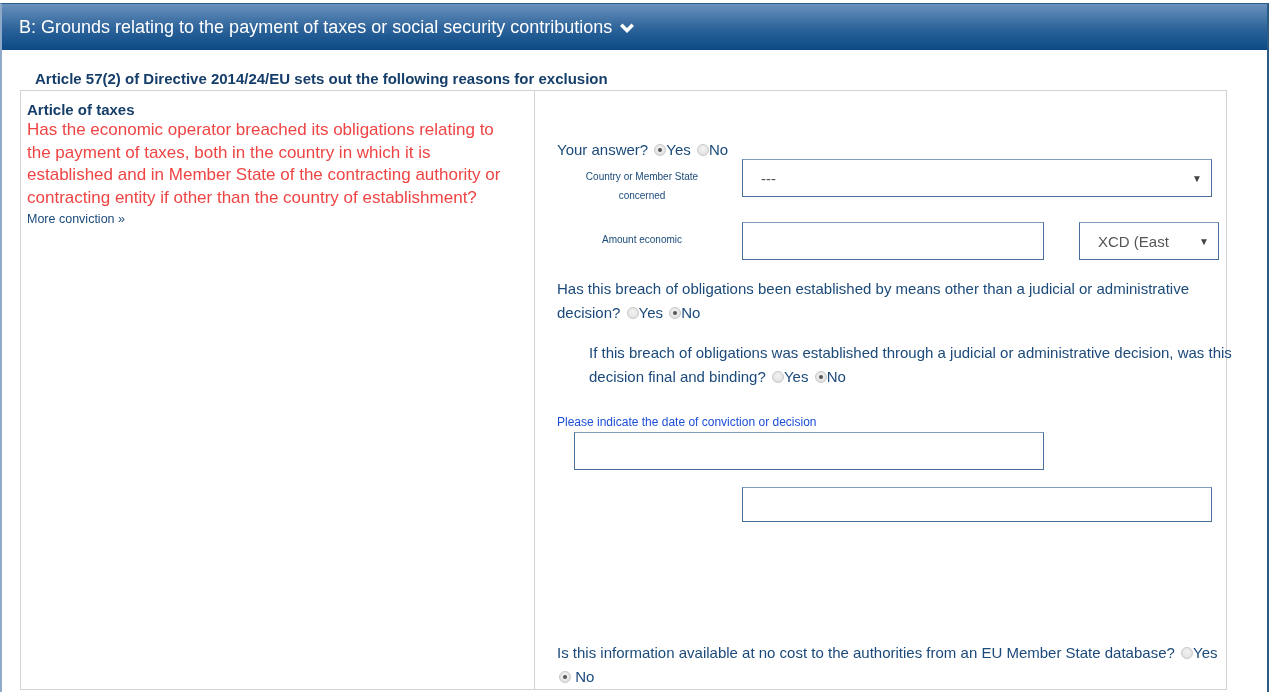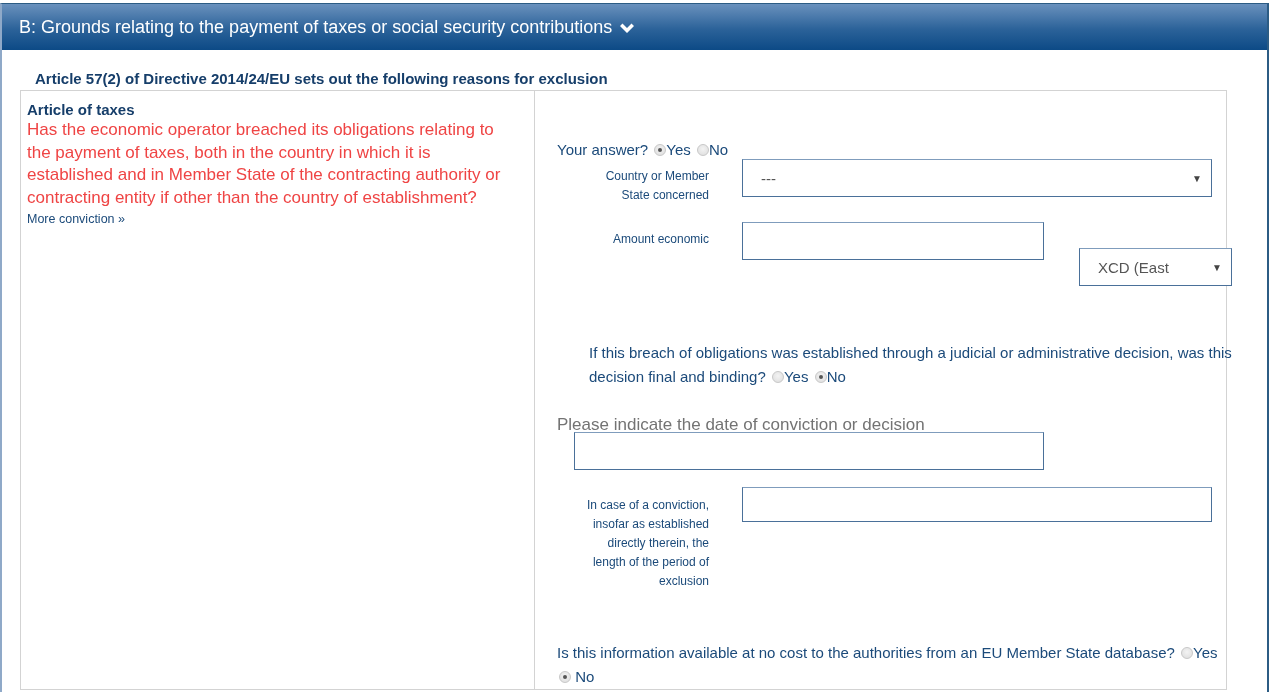--- a/index.html
+++ b/index.html
@@ -125,23 +125,23 @@
       content: "";
       position: absolute;
       left: 3px;
       top: 3px;
       width: 4px;
       height: 4px;
       border-radius: 50%;
       background: #555;
     }
     .field-label {
-      font-size: 12px;
-      color: #1b4a7a;
-      text-align: right;
+      font-size: 10px;
+      color: #1b4a7a;
+      text-align: center;
       line-height: 19px;
     }
     .input-box {
       position: absolute;
       border: 1px solid #4a7099;
       border-top-color: #7f9cbc;
       background: #fff;
       box-sizing: border-box;
       font-size: 14px;
       color: #333;
@@ -164,22 +164,22 @@
     }
     .select-box .arrow {
       position: absolute;
       right: 9px;
       top: 50%;
       transform: translateY(-45%);
       font-size: 10px;
       color: #444;
     }
     .date-label {
-      font-size: 17px;
-      color: #737373;
+      font-size: 12px;
+      color: #1d4ed8;
     }
   </style>
 </head>
 <body>
 
 <div class="panel">
 
   <div class="panel-header">
     <span>B: Grounds relating to the payment of taxes or social security contributions</span>
     <span class="chev">
@@ -208,36 +208,40 @@
       </div>
 
       <div class="abs field-label" style="left:40px; top:76px; width:134px;">Country or Member State concerned</div>
       <div class="select-box" style="left:207px; top:68px; width:470px; height:38px;">
         <span class="val">---</span>
         <span class="arrow">▼</span>
       </div>
 
       <div class="abs field-label" style="left:40px; top:139px; width:134px;">Amount economic</div>
       <input class="input-box" style="left: 207px; top: 131px; width: 302px; height: 38px;" value="">
-      <div class="select-box" style="left:544px; top:131px; width:153px; height:38px;margin-top:26px;">
+      <div class="select-box" style="left:544px; top:131px; width:140px; height:38px;">
         <span class="val">XCD (East</span>
         <span class="arrow">▼</span>
       </div>
 
+      <div class="abs q-text" style="left:22px; top:186px; width:680px;">
+        <span>Has this breach of obligations been established by means other than a judicial or administrative decision?</span>
+        <span class="radio"></span><span>Yes</span>
+        <span class="radio checked"></span><span>No</span>
+      </div>
 
       <div class="abs q-text" style="left:22px; top:250px; width:680px;margin-left:32px;">
         <span>If this breach of obligations was established through a judicial or administrative decision, was this decision final and binding?</span>
         <span class="radio"></span><span>Yes</span>
         <span class="radio checked"></span><span>No</span>
       </div>
 
       <div class="abs date-label" style="left:22px; top:324px;">Please indicate the date of conviction or decision</div>
       <input class="input-box" style="left: 39px; top: 341px; width: 470px; height: 38px;" value="">
 
-      <div class="abs field-label" style="left:40px; top:405px; width:134px;">In case of a conviction, insofar as established directly therein, the length of the period of exclusion</div>
       <input class="input-box" style="left: 207px; top: 396px; width: 470px; height: 35px;" value="">
 
       <div class="abs q-text" style="left:22px; top:550px; width:675px;">
         <span>Is this information available at no cost to the authorities from an EU Member State database?</span>
         <span class="radio"></span><span>Yes</span>
         <span class="radio checked"></span>
         <span>No</span>
       </div>
 
     </div>

